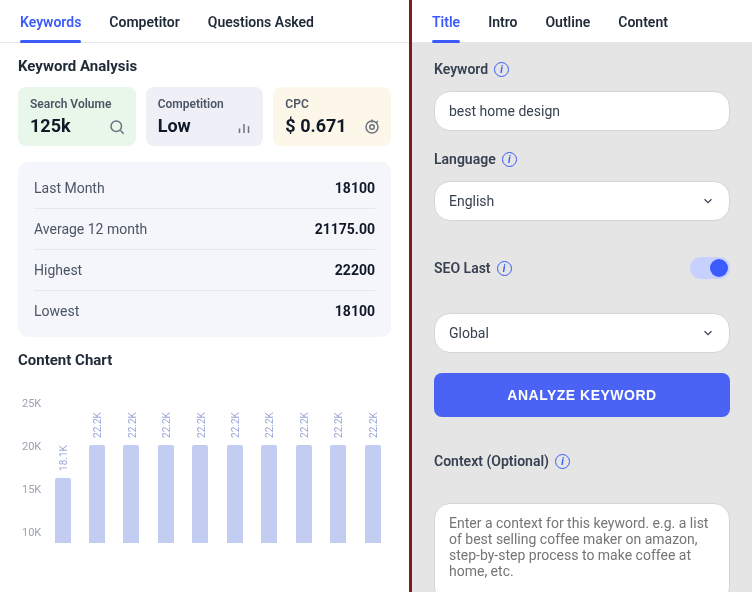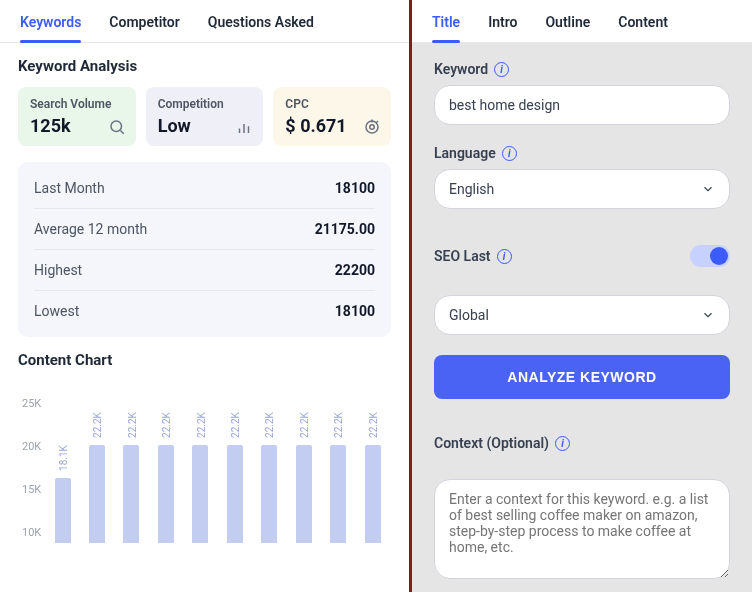--- a/index.html
+++ b/index.html
@@ -136,21 +136,21 @@
   }
   
   .form-area { padding:18px 22px; display:flex; flex-direction:column; gap:20px; }
   .field-label { font-size:14px; font-weight:600; color:#374151; display:flex; align-items:center; gap:6px; }
   .info-icon {
     width:15px; height:15px; border:1.5px solid #3b5bfd; border-radius:50%;
     display:inline-flex; align-items:center; justify-content:center;
     font-size:10px; color:#3b5bfd; font-weight:700; font-style:italic;
   }
   .input, .select, .textarea {
-    width:100%; margin-top:8px;
+    width:100%; margin-top:14px;
     border:1px solid #d1d5db; border-radius:16px;
     background:#fff; padding:11px 14px;
     font-size:14px; color:#374151; font-family:inherit;
   }
   .select {
     display:flex; justify-content:space-between; align-items:center;
     cursor:pointer;
   }
   .chevron { width:14px; height:14px; }
   .textarea { min-height:100px; resize:vertical; color:#9ca3af;}

